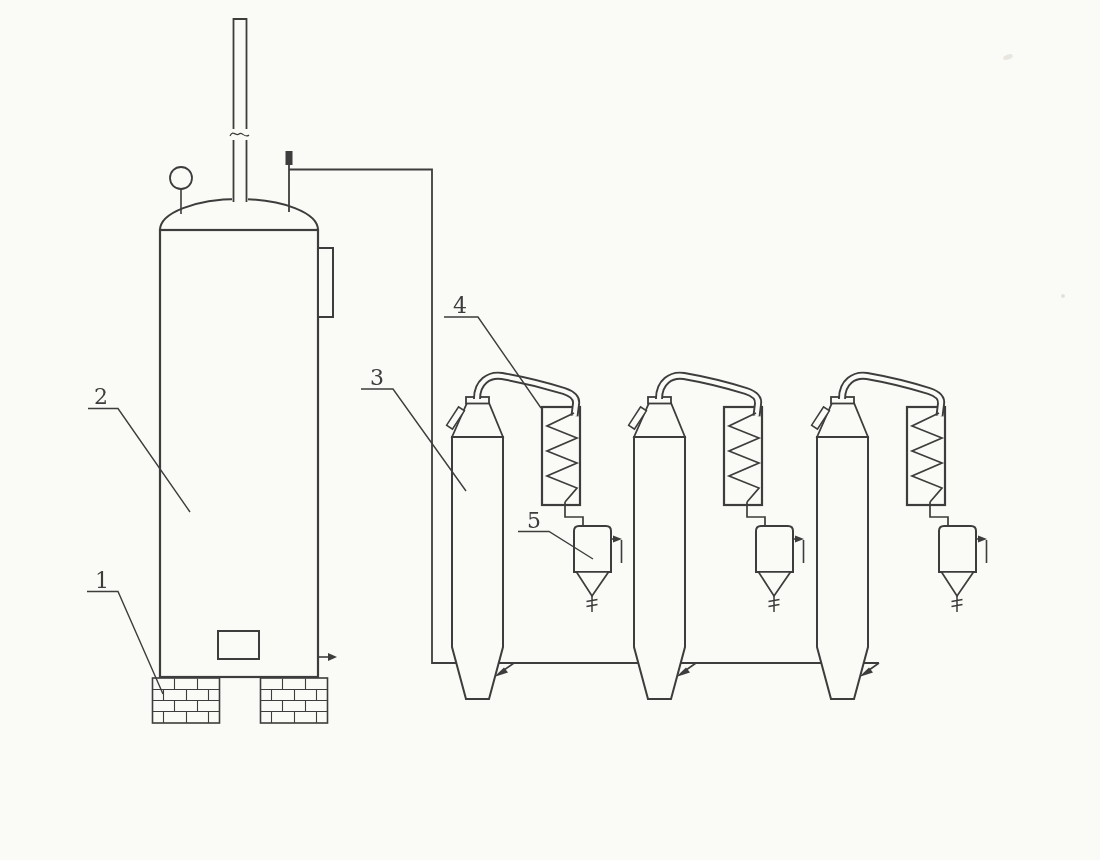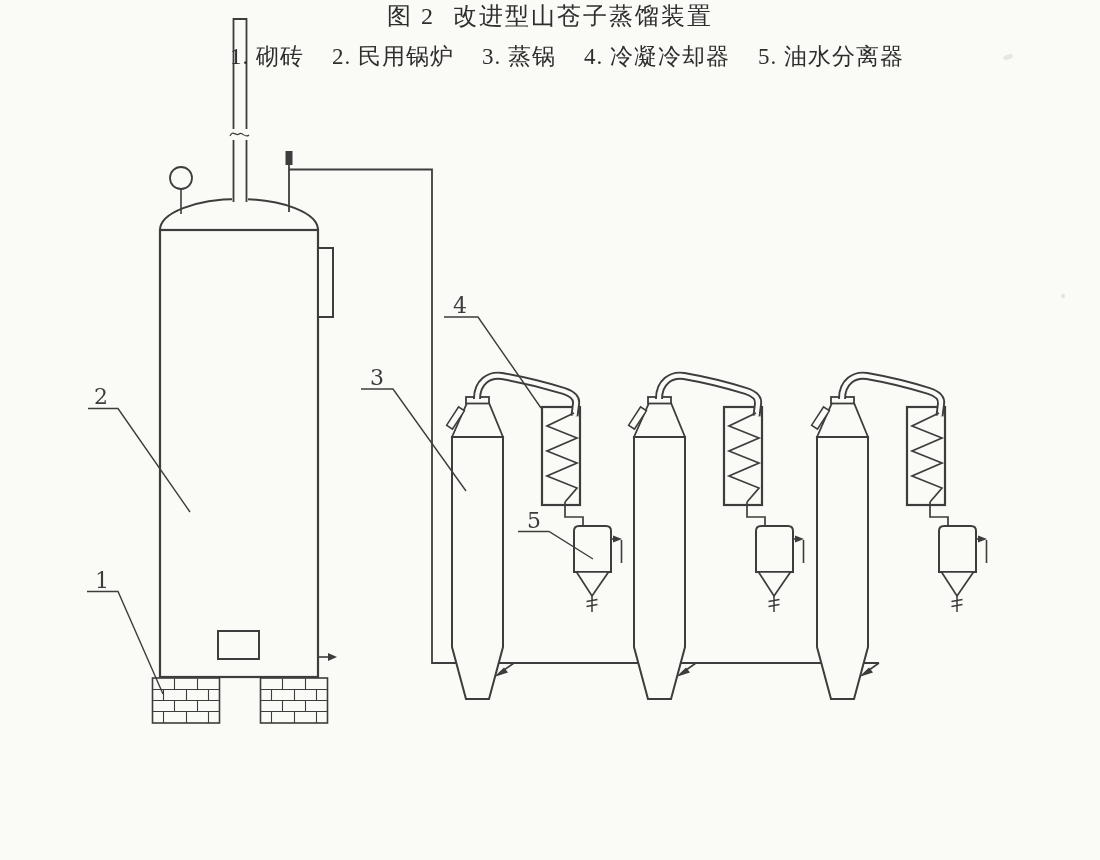--- a/index.html
+++ b/index.html
@@ -114,22 +114,14 @@
     <g>
       <text x="460" y="313" text-anchor="middle" class="t">4</text>
       <path d="M444 317 H478 L541 408" class="k" stroke-width="1.4"></path>
     </g>
     <g>
       <text x="534" y="528" text-anchor="middle" class="t">5</text>
       <path d="M518 531.5 H549 L593 559" class="k" stroke-width="1.4"></path>
     </g>
   </svg>
 
-  <div class="caption">
-    <div class="cap-title">
-      <span class="prefix">图 2</span><span>改进型山苍子蒸馏装置</span>
-    </div>
-    <div class="cap-legend">
-      <span class="li">1. 砌砖</span><span class="li">2. 民用锅炉</span><span class="li">3. 蒸锅</span><span class="li">4. 冷凝冷却器</span><span class="li">5. 油水分离器</span>
-    </div>
-  </div>
 
 </div>
 
 </body></html>

